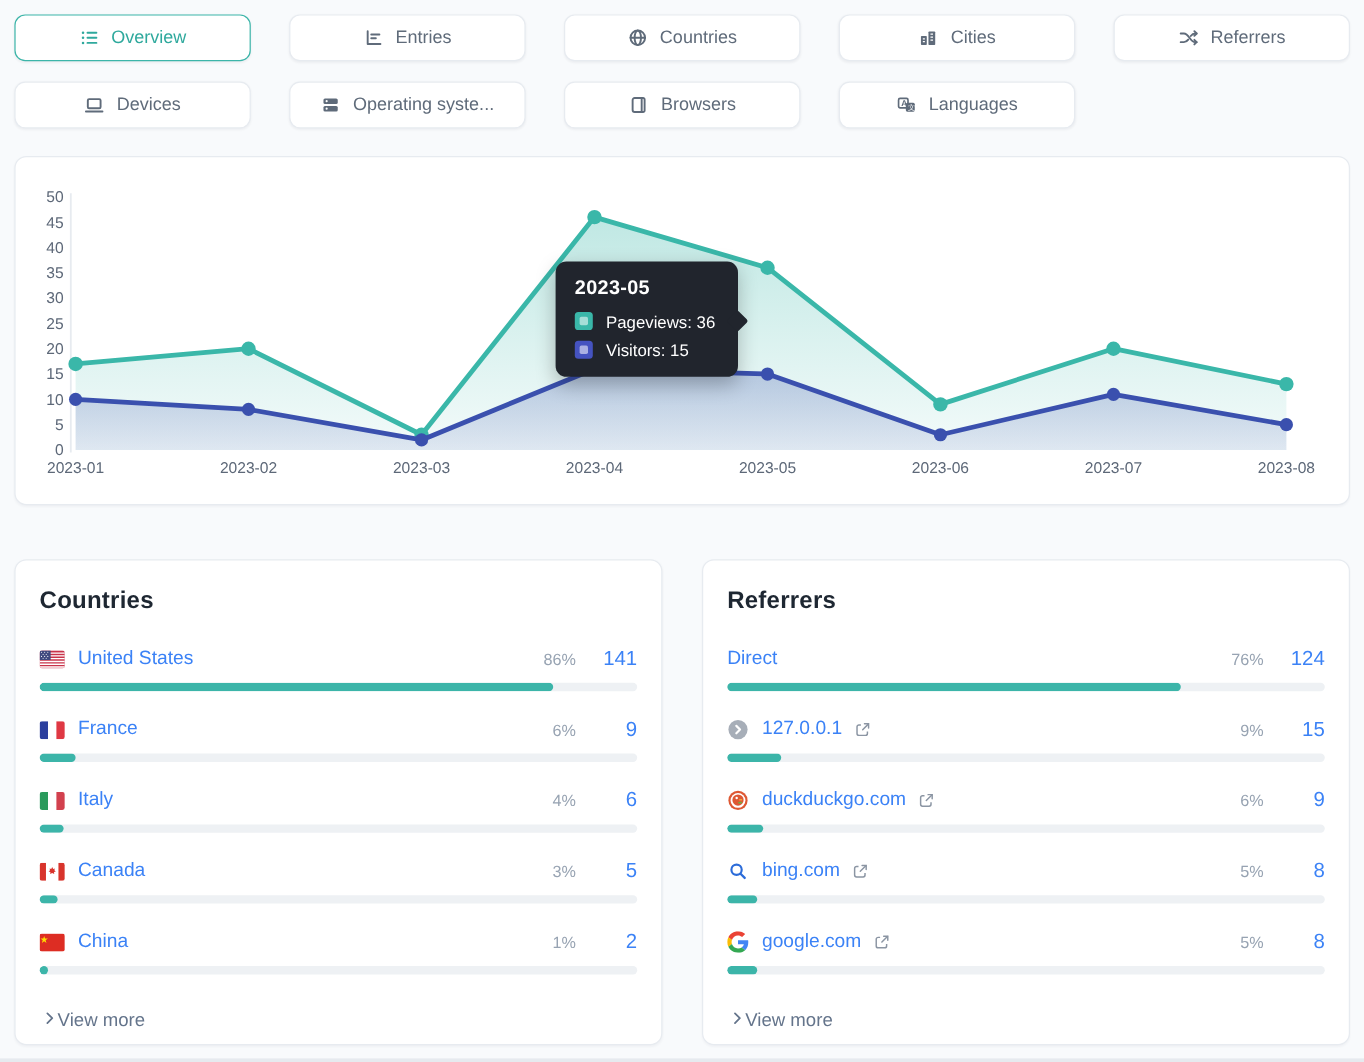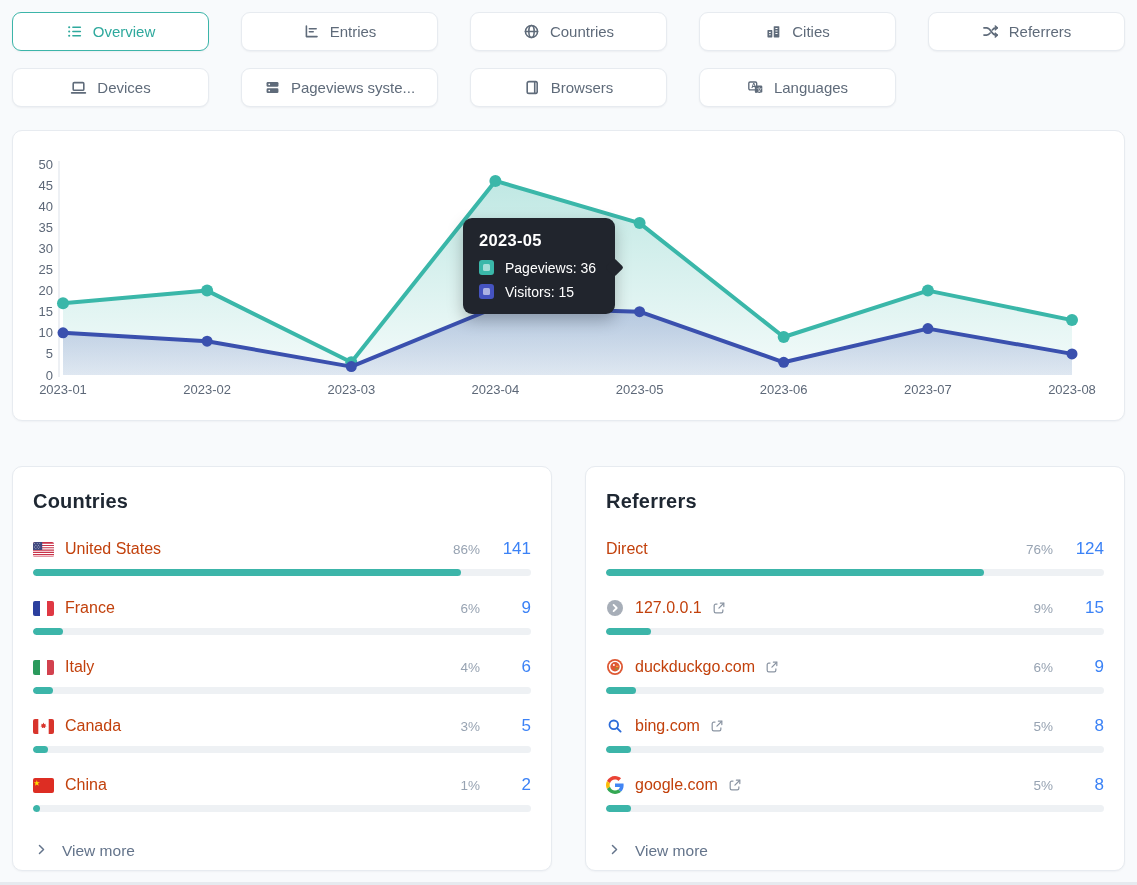--- a/index.html
+++ b/index.html
@@ -51,27 +51,27 @@
   
   .cards { display:grid; grid-template-columns:1fr 1fr; gap:33px; margin-top:45px; }
   .card {
     background:#fff; border:1px solid #e7ebf0; border-radius:10px;
     padding:21px 20px 20px; height:405px;
     box-shadow:0 1px 2px rgba(16,24,40,.04);
   }
   .card h2 { margin:2px 0 26px; font-size:20px; color:#1e2732; font-weight:bold; letter-spacing:.2px; }
   .stat-row { margin-bottom:22px; }
   .stat-top { display:flex; align-items:center; gap:11px; }
-  .stat-label { font-size:16px; color:#c2410c; }
+  .stat-label { font-size:16px; color:#3b82f6; }
   .stat-spacer { flex:1; }
   .stat-percent { font-size:13.5px; color:#97a3b2; }
   .stat-count { font-size:17px; color:#3b82f6; min-width:32px; text-align:right; margin-left:8px; }
   .stat-bar { margin-top:10px; height:7px; border-radius:4px; background:#eef1f4; position:relative; overflow:hidden; }
   .stat-fill { position:absolute; left:0; top:0; height:7px; border-radius:4px; background:#3cb5a9; min-width:7px; }
-  .view-more { display:flex; align-items:center; gap:14px; color:#64748b; font-size:15.5px; margin-top:30px; cursor:pointer; padding-left:2px; }
+  .view-more { display:flex; align-items:center; color:#64748b; font-size:15.5px; margin-top:30px; cursor:pointer; padding-left:2px; }
   .ext { display:flex; align-items:center; margin-left:-1px; }
   .fav { display:flex; align-items:center; width:18px; justify-content:center; }
   .flagbox { display:flex; align-items:center; }
 
   
   .next-edge {
     position:absolute; left:0; right:0; bottom:0; height:3px;
     background:#e6eaef;
   }
 </style>
@@ -145,21 +145,21 @@
       </button>
       <button class="tab" style="border: 1.5px solid rgb(231, 235, 240);">
         <span class="ticon">
           <svg width="17" height="17" viewBox="0 0 16 16">
             <rect x="2.4" y="2.9" width="11.2" height="4.3" rx="1.2" fill="currentColor"></rect>
             <rect x="2.4" y="8.8" width="11.2" height="4.3" rx="1.2" fill="currentColor"></rect>
             <circle cx="4.9" cy="5" r=".85" fill="#fff"></circle>
             <circle cx="4.9" cy="10.9" r=".85" fill="#fff"></circle>
           </svg>
         </span>
-        <span>Pageviews syste...</span>
+        <span>Operating syste...</span>
       </button>
       <button class="tab" style="border: 1.5px solid rgb(231, 235, 240);">
         <span class="ticon">
           <svg width="17" height="17" viewBox="0 0 16 16">
             <path d="M4.6 2.5h6.6a1.2 1.2 0 0 1 1.2 1.2v8.6a1.2 1.2 0 0 1-1.2 1.2H4.6A1.6 1.6 0 0 1 3 11.9V4.1a1.6 1.6 0 0 1 1.6-1.6z" stroke="currentColor" stroke-width="1.5" fill="none" stroke-linecap="round" stroke-linejoin="round"></path>
             <path d="M10.1 2.7v10.6" stroke="currentColor" stroke-width="1.5" fill="none" stroke-linecap="round" stroke-linejoin="round"></path>
           </svg>
         </span>
         <span>Browsers</span>
       </button>

